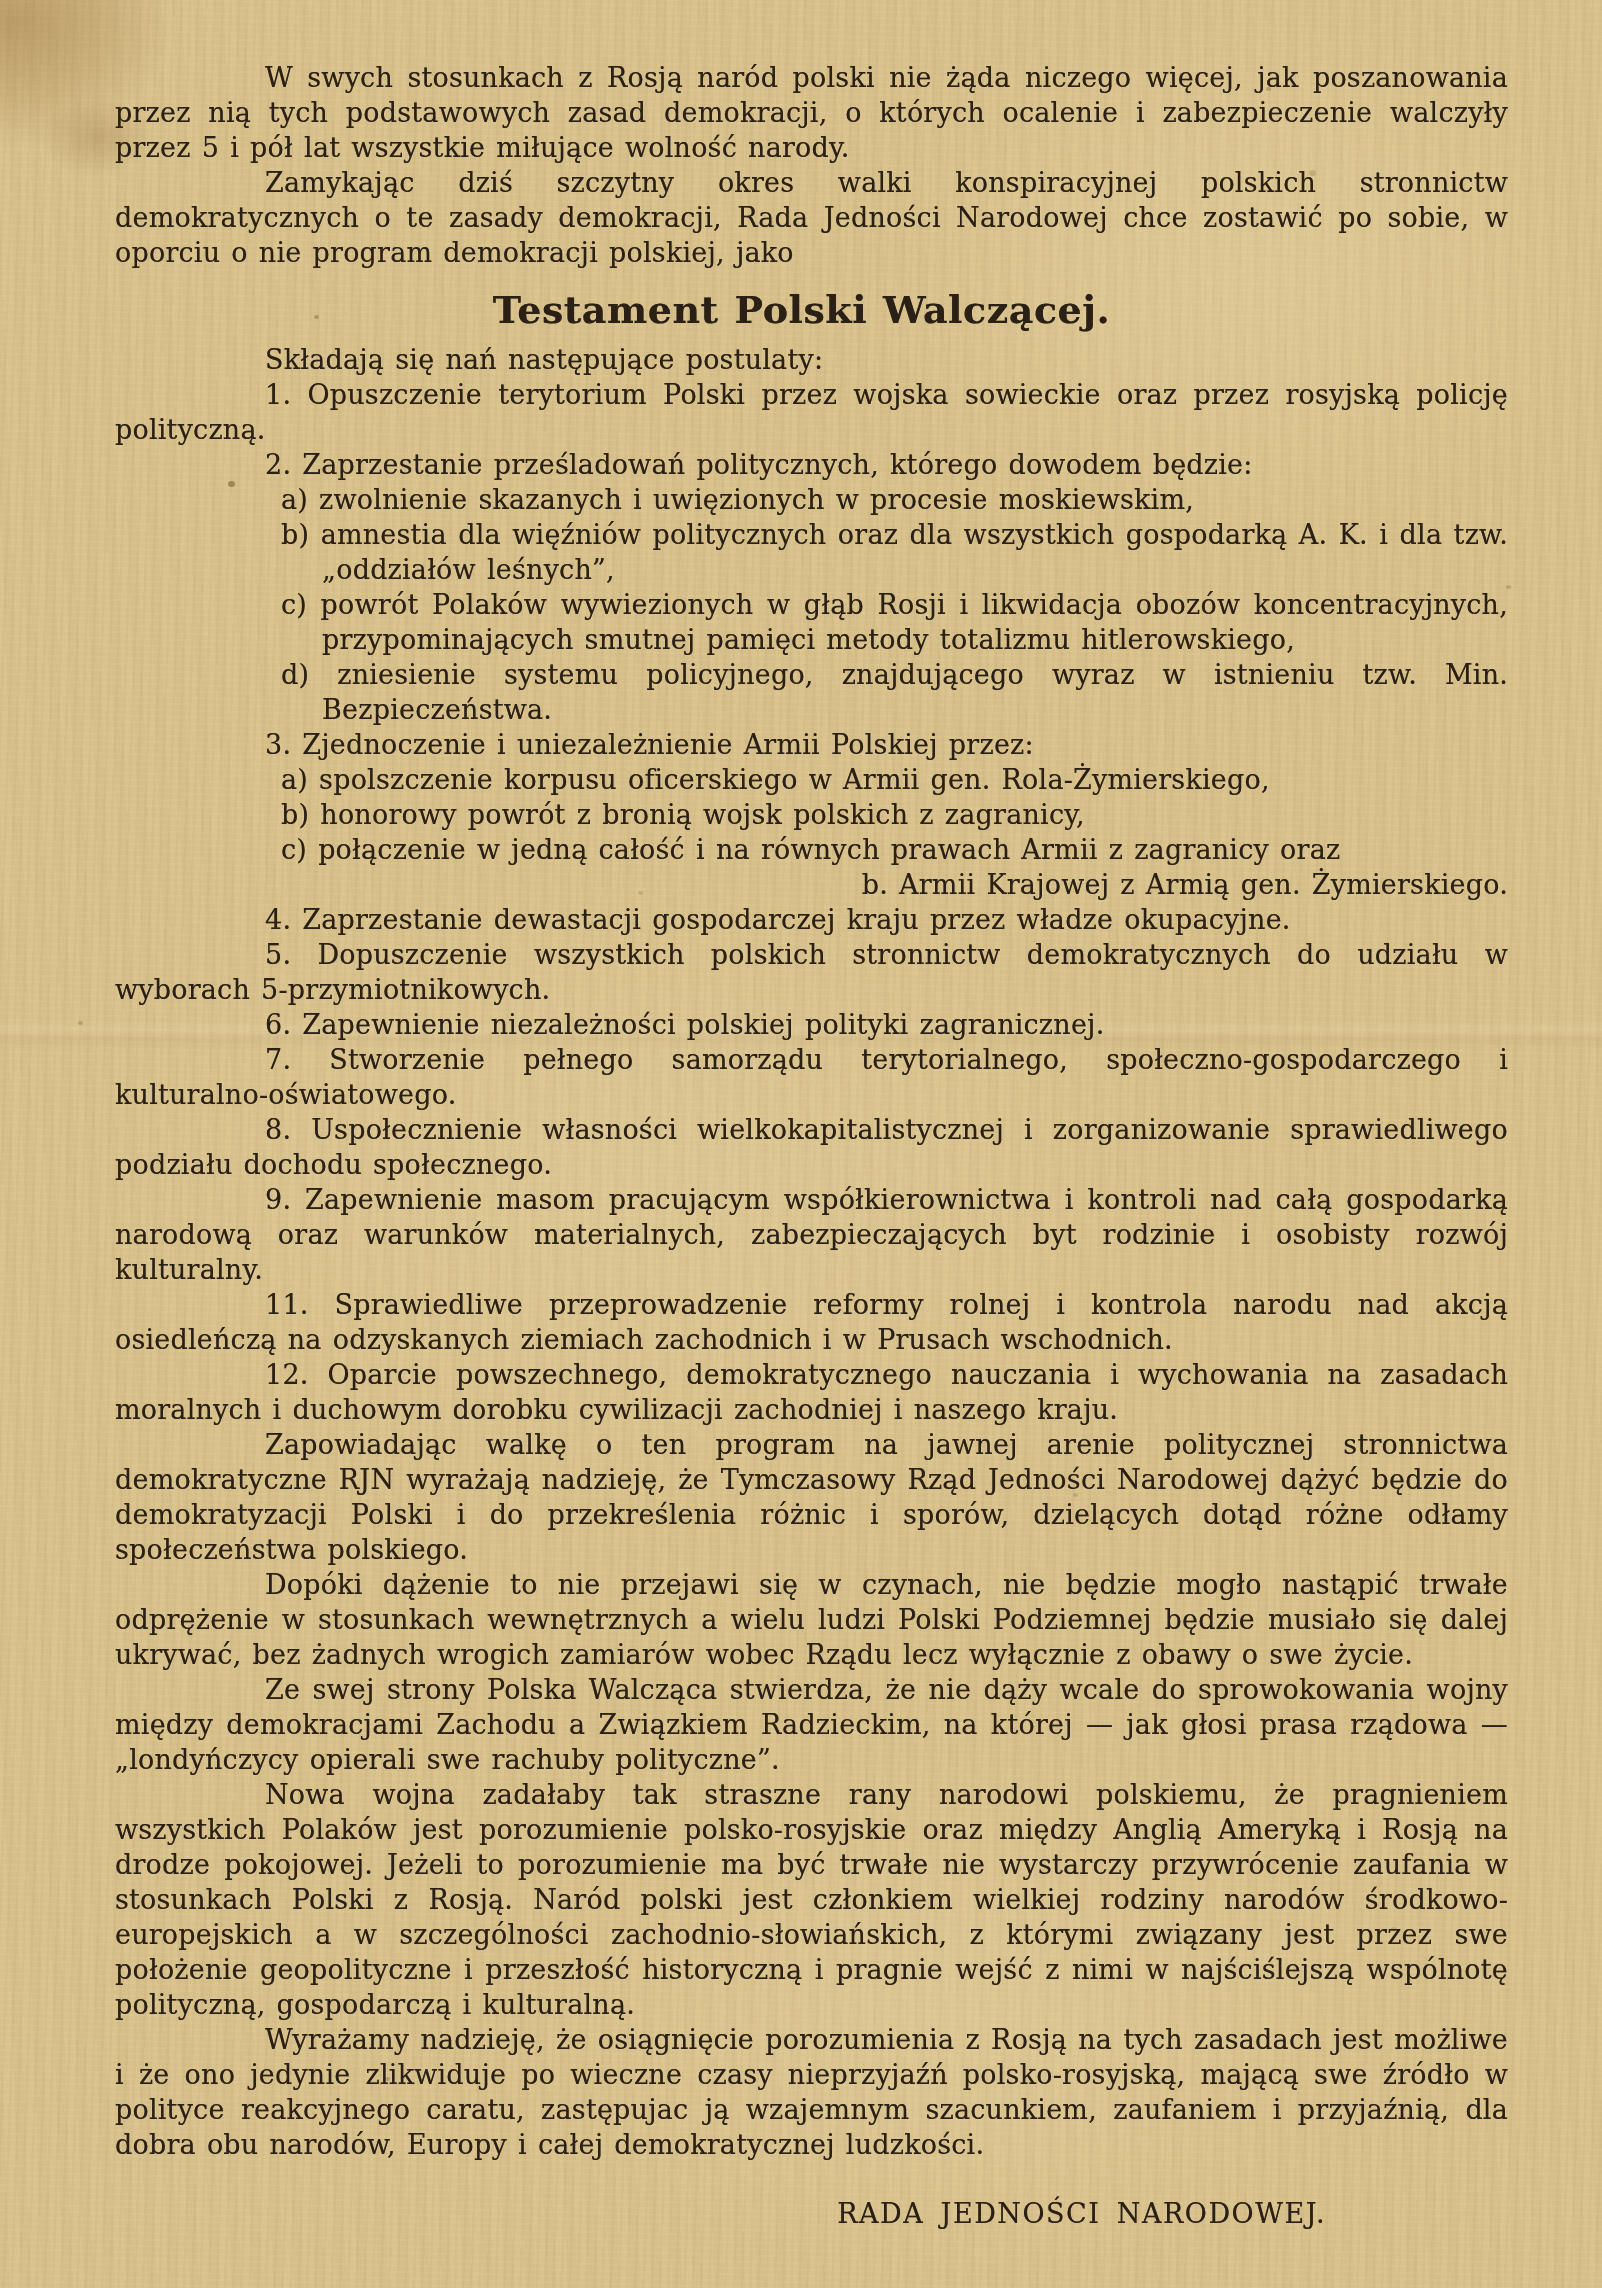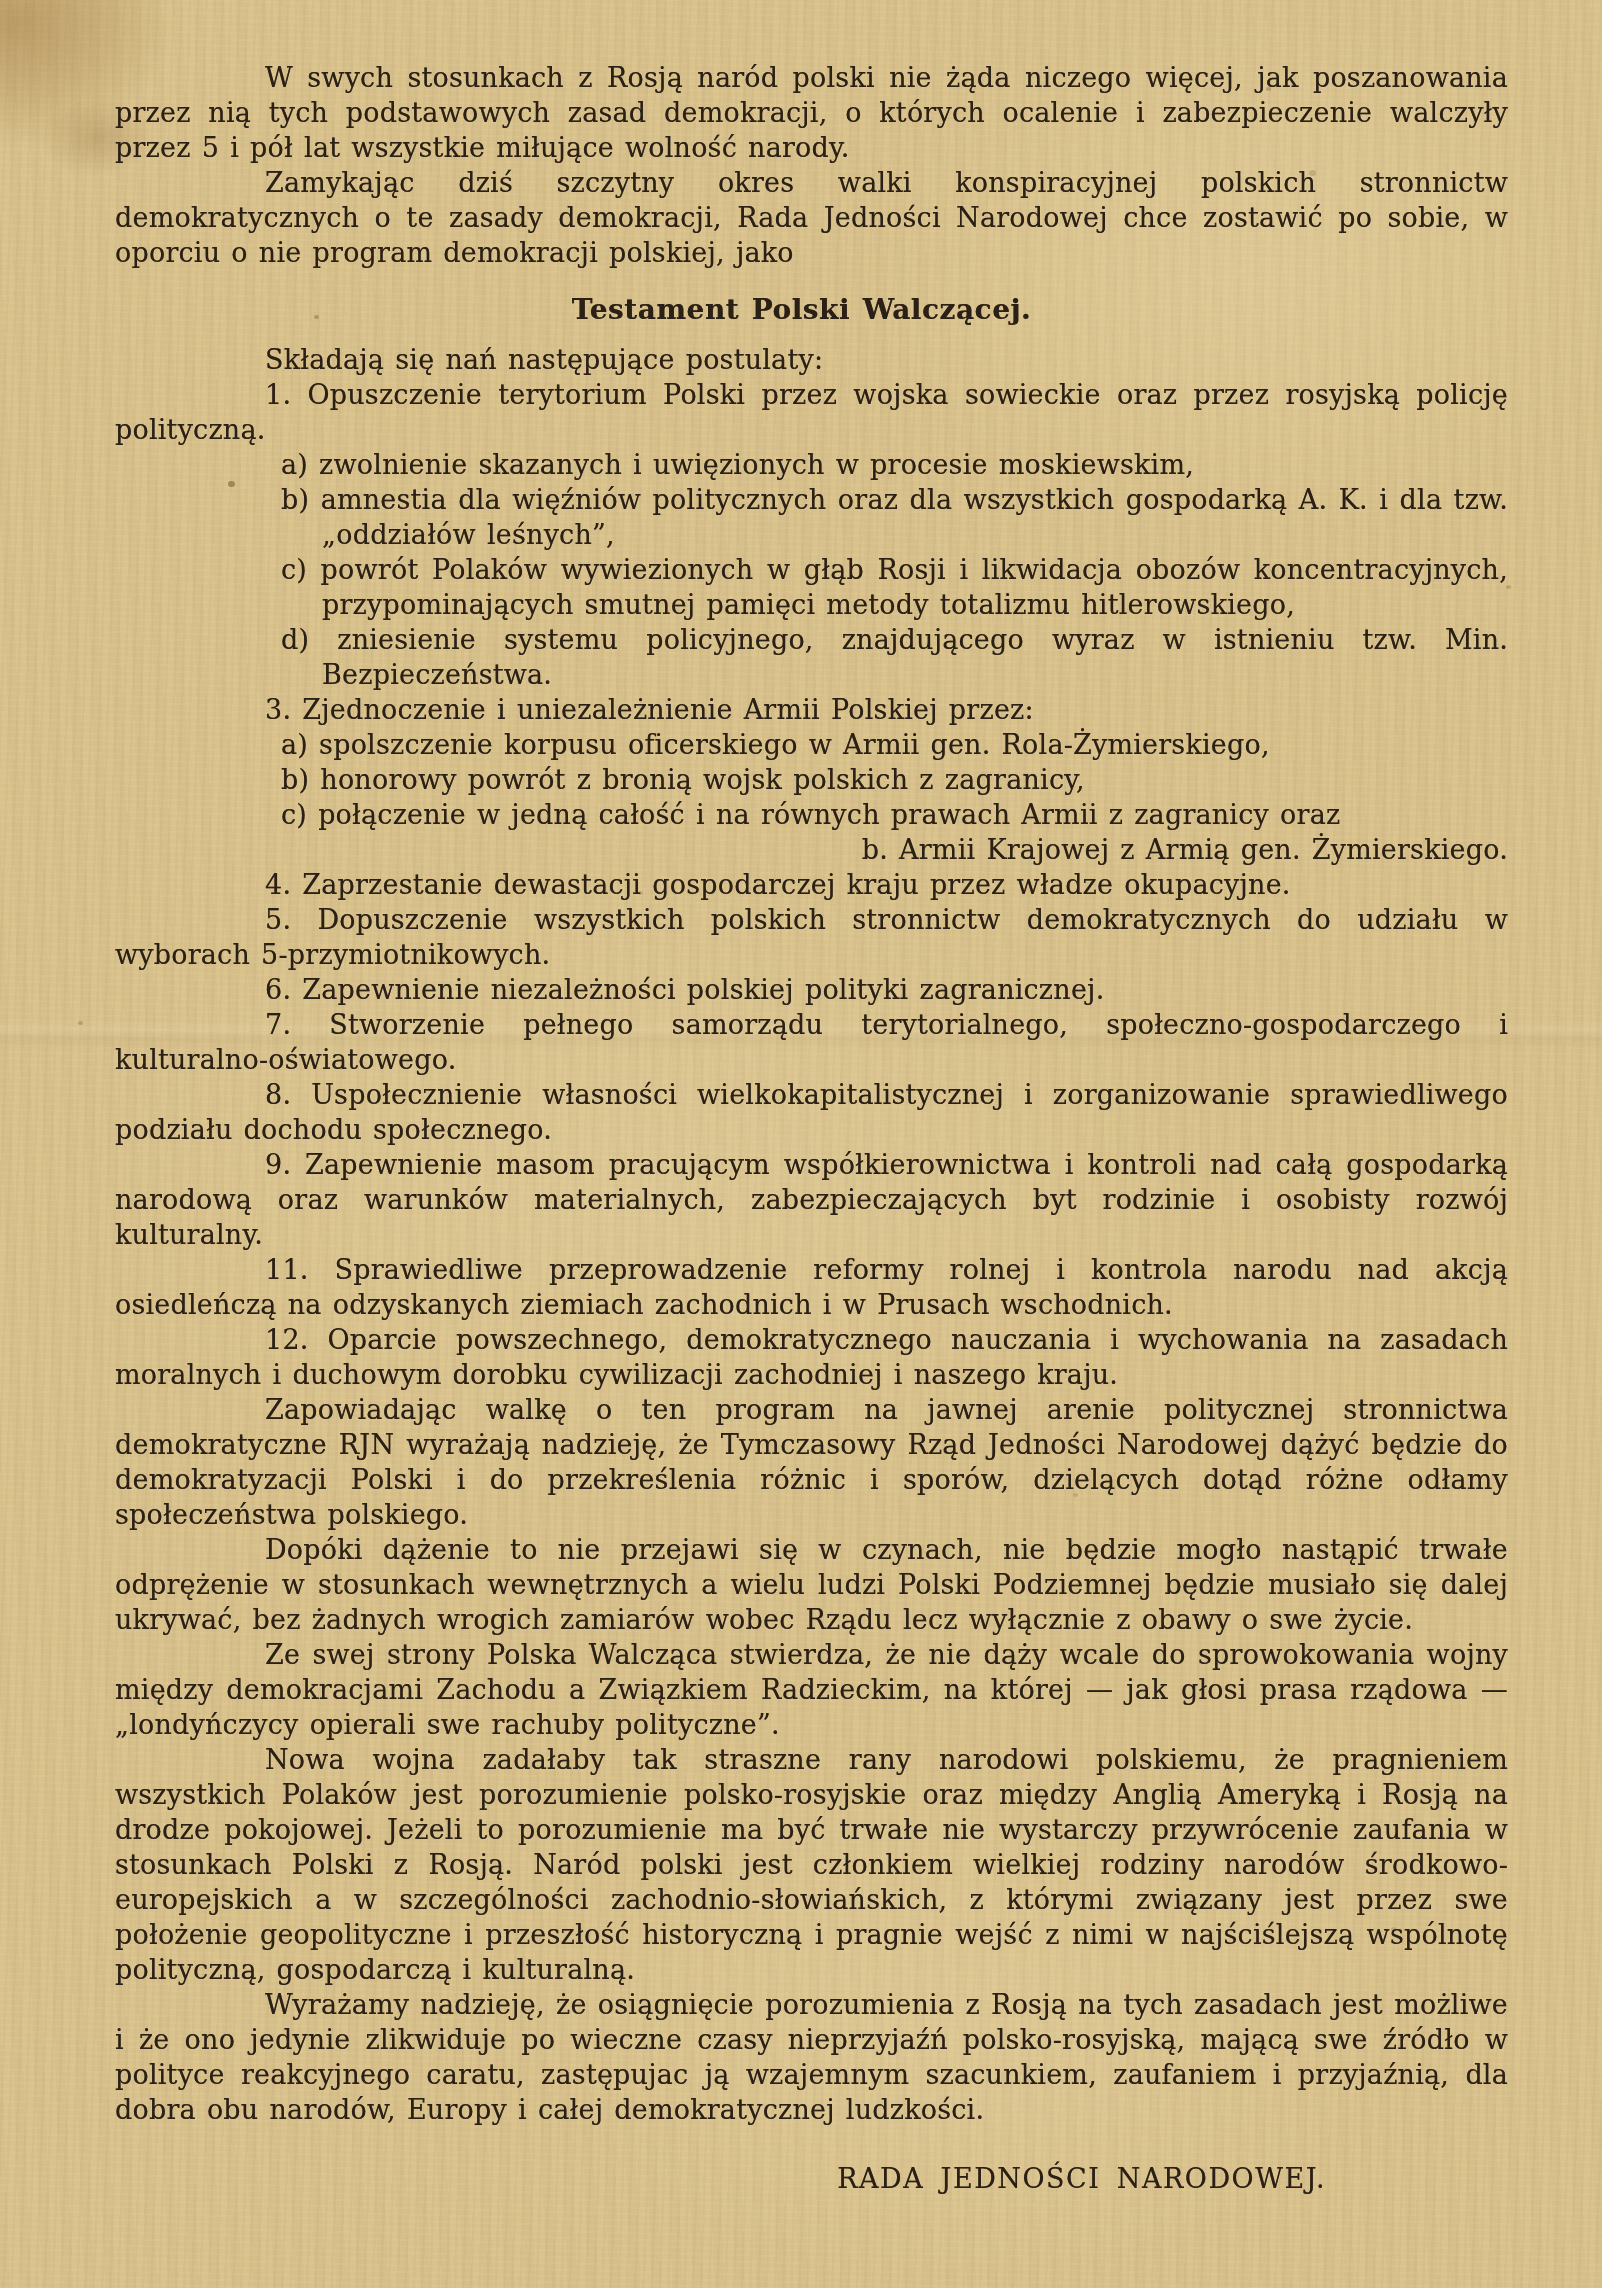--- a/index.html
+++ b/index.html
@@ -68,21 +68,21 @@
     text-indent: -41px;
   }
 
   .blk-subdeep {
     padding-left: 270px;
     text-indent: 0;
     text-align: right;
   }
 
   .blk-h {
-    font-size: 28px;
+    font-size: 38px;
     line-height: 40px;
     font-weight: bold;
     text-align: center;
     text-indent: 0;
     margin: 20px 0 11.8px 0;
     letter-spacing: 0.5px;
   }
 
   .signature {
     margin-top: 36px;
@@ -99,20 +99,21 @@
 
 <div class="page" style="background-color: rgb(217, 194, 140); color: rgb(43, 32, 21);">
   <div class="specks"></div>
   <div class="content">
     <div>
         <p class="blk blk-p">W swych stosunkach z Rosją naród polski nie żąda niczego więcej, jak poszanowania przez nią tych podstawowych zasad demokracji, o których ocalenie i zabezpieczenie walczyły przez 5 i pół lat wszystkie miłujące wolność narody.</p>
         <p class="blk blk-p">Zamykając dziś szczytny okres walki konspiracyjnej polskich stronnictw demokratycznych o te zasady demokracji, Rada Jedności Narodowej chce zostawić po sobie, w oporciu o nie program demokracji polskiej, jako</p>
         <h1 class="blk blk-h">Testament Polski Walczącej.</h1>
         <p class="blk blk-p">Składają się nań następujące postulaty:</p>
         <p class="blk blk-num">1. Opuszczenie terytorium Polski przez wojska sowieckie oraz przez rosyjską policję polityczną.</p>
+        <p class="blk blk-num">2. Zaprzestanie prześladowań politycznych, którego dowodem będzie:</p>
         <p class="blk blk-sub">a) zwolnienie skazanych i uwięzionych w procesie moskiewskim,</p>
         <p class="blk blk-sub">b) amnestia dla więźniów politycznych oraz dla wszystkich gospodarką A. K. i dla tzw. „oddziałów leśnych”,</p>
         <p class="blk blk-sub">c) powrót Polaków wywiezionych w głąb Rosji i likwidacja obozów koncentracyjnych, przypominających smutnej pamięci metody totalizmu hitlerowskiego,</p>
         <p class="blk blk-sub">d) zniesienie systemu policyjnego, znajdującego wyraz w istnieniu tzw. Min. Bezpieczeństwa.</p>
         <p class="blk blk-num">3. Zjednoczenie i uniezależnienie Armii Polskiej przez:</p>
         <p class="blk blk-sub">a) spolszczenie korpusu oficerskiego w Armii gen. Rola-Żymierskiego,</p>
         <p class="blk blk-sub">b) honorowy powrót z bronią wojsk polskich z zagranicy,</p>
         <p class="blk blk-sub">c) połączenie w jedną całość i na równych prawach Armii z zagranicy oraz</p>
         <p class="blk blk-subdeep">b. Armii Krajowej z Armią gen. Żymierskiego.</p>
         <p class="blk blk-num">4. Zaprzestanie dewastacji gospodarczej kraju przez władze okupacyjne.</p>

